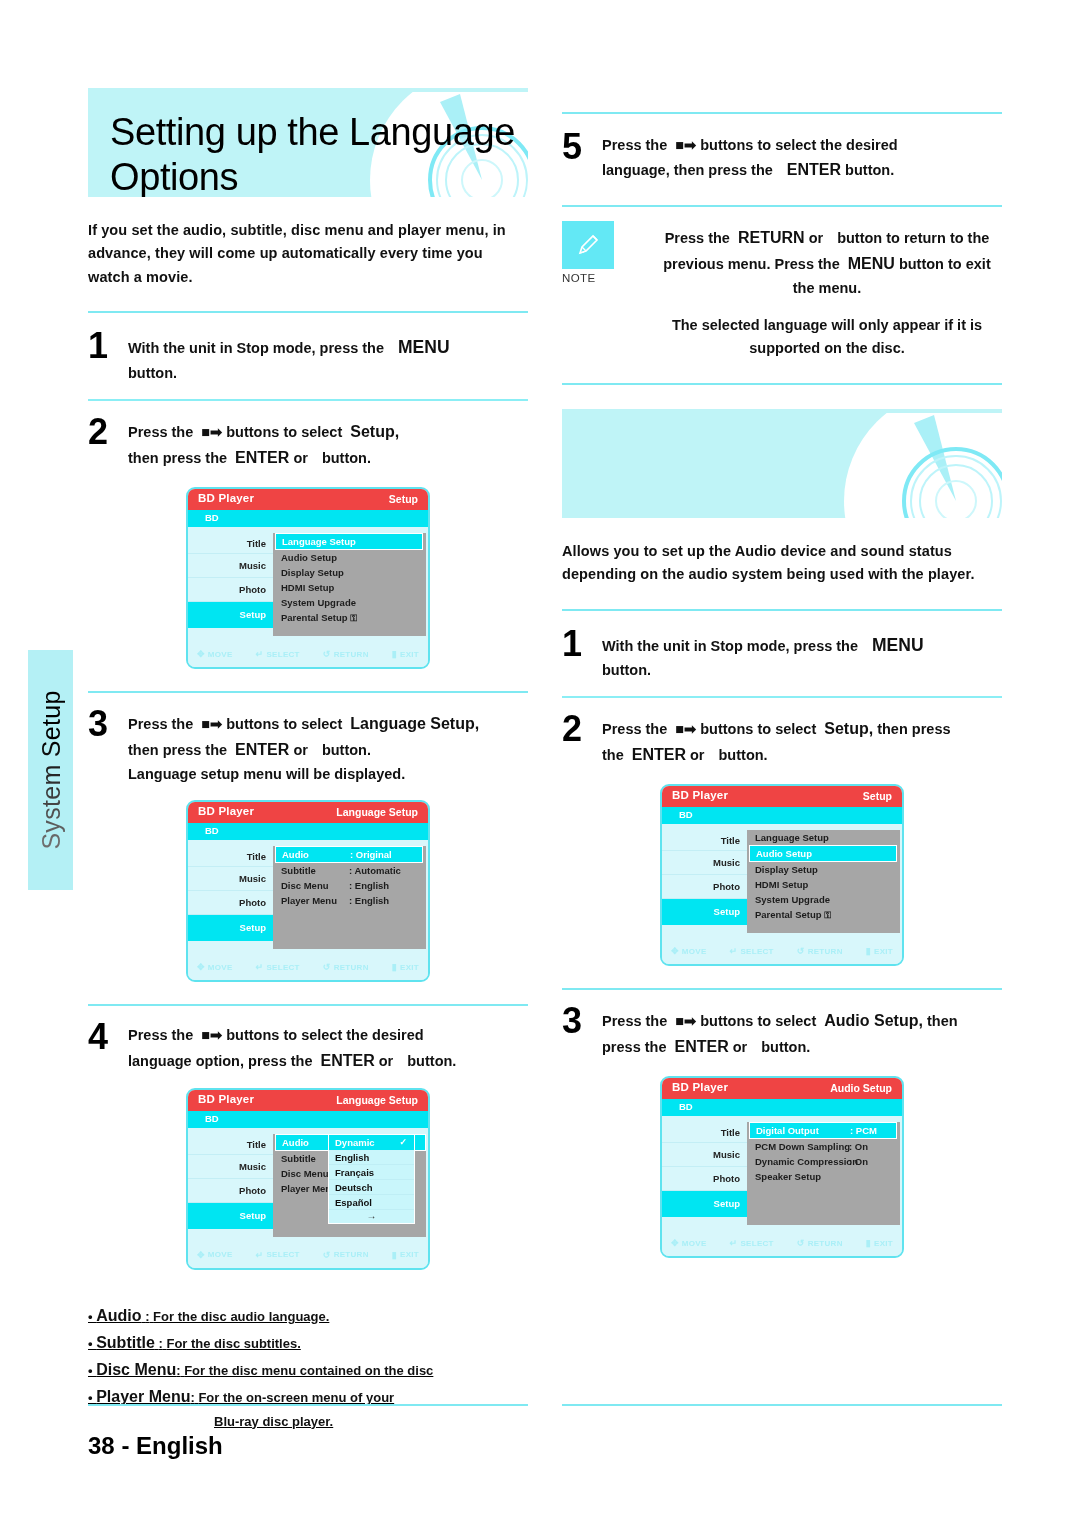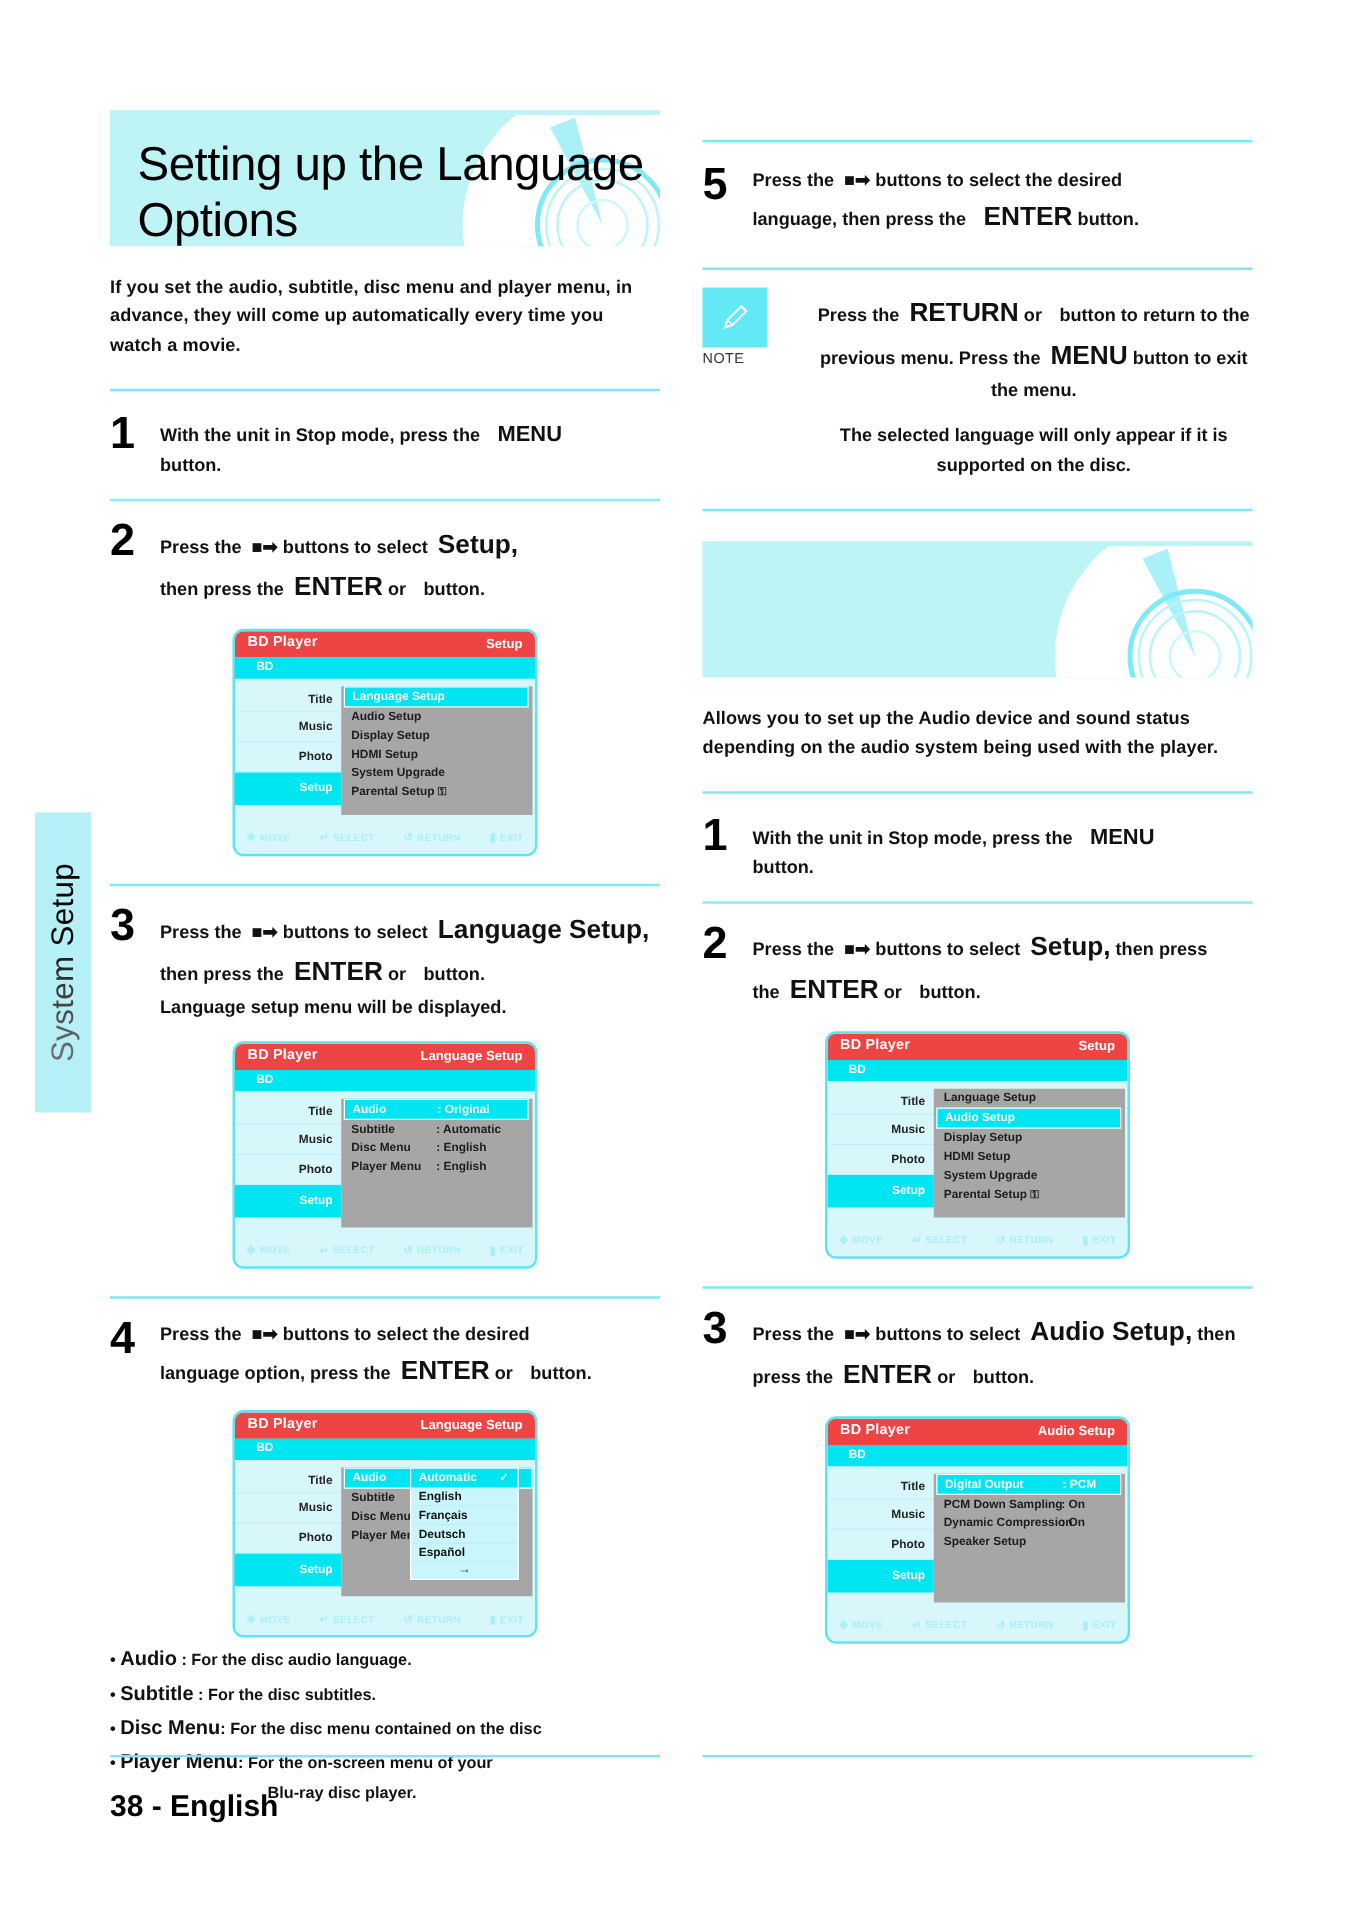--- a/index.html
+++ b/index.html
@@ -65,21 +65,21 @@
   .step-num {
     font-size: 36px; font-weight: bold; color: #000;
     line-height: 0.95; width: 30px; flex: 0 0 30px; text-align: left;
     margin-top: 2px;
   }
   .step-text {
     font-size: 14.5px; font-weight: bold; line-height: 1.62;
     color: #111; padding-top: 6px;
   }
   .kw { font-size: 17.5px; font-weight: bold; }
-  .kw-sm { font-size: 21px; font-weight: bold; }
+  .kw-sm { font-size: 16px; font-weight: bold; }
   .sp { display: inline-block; width: 14px; }
   .sp-s { display: inline-block; width: 8px; }
 
   
   .note-wrap { display: flex; gap: 0; }
   .note-badge { width: 68px; flex: 0 0 68px; }
   .note-icon {
     width: 52px; height: 48px; background: #63e8f5;
     display: flex; align-items: center; justify-content: center;
   }
@@ -186,21 +186,21 @@
   .osd-dd-item.sel {
     background: #00e5f2; color: #ffffff; border-bottom: none;
   }
   .osd-dd-item .chk { position: absolute; right: 7px; top: 0; font-size: 9px; }
   .osd-dd-more {
     height: 13px; line-height: 11px; text-align: center;
     font-size: 10px; color: #333; font-weight: bold;
   }
 
   
-  .bullets { margin-top: 4px; }
+  .bullets { margin-top: 32px; text-decoration: underline; }
   .bullet {
     font-size: 13px; font-weight: bold; color: #111;
     line-height: 1.7; padding-left: 14px; text-indent: -14px;
   }
   .bullet b { font-size: 16px; }
   .bullet .cont { display: block; text-indent: 0; padding-left: 112px; }
 
   
   .footer-rule {
     position: absolute; left: 88px; top: 1404px;
@@ -402,21 +402,21 @@
             <div class="osd-side-item">Photo</div>
             <div class="osd-side-item sel">Setup</div>
           </div>
           <div class="osd-panel">
             <div class="osd-row hl" style="margin-right:0;"><span>Audio</span></div>
             <div class="osd-row"><span>Subtitle</span></div>
             <div class="osd-row"><span>Disc Menu</span></div>
             <div class="osd-row"><span>Player Menu</span></div>
           </div>
           <div class="osd-dd">
-            <div class="osd-dd-item sel"><span>Automatic</span><span class="chk">✓</span></div>
+            <div class="osd-dd-item sel"><span>Dynamic</span><span class="chk">✓</span></div>
             <div class="osd-dd-item">English</div>
             <div class="osd-dd-item">Français</div>
             <div class="osd-dd-item">Deutsch</div>
             <div class="osd-dd-item">Español</div>
             <div class="osd-dd-more">→</div>
           </div>
         </div>
         <div class="osd-footer">
           <div class="osd-footer-inner">
             <div class="osd-fitem">

